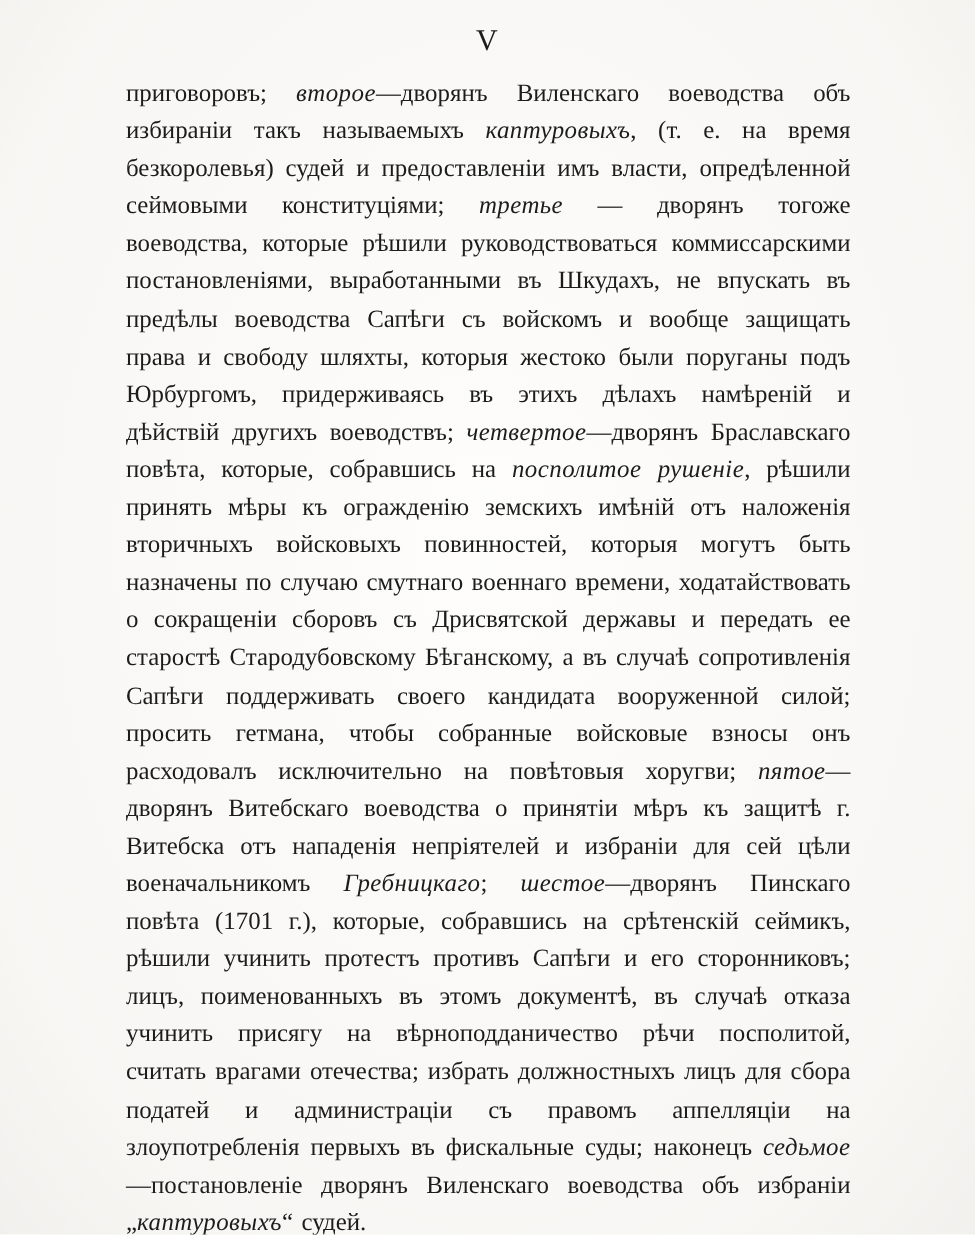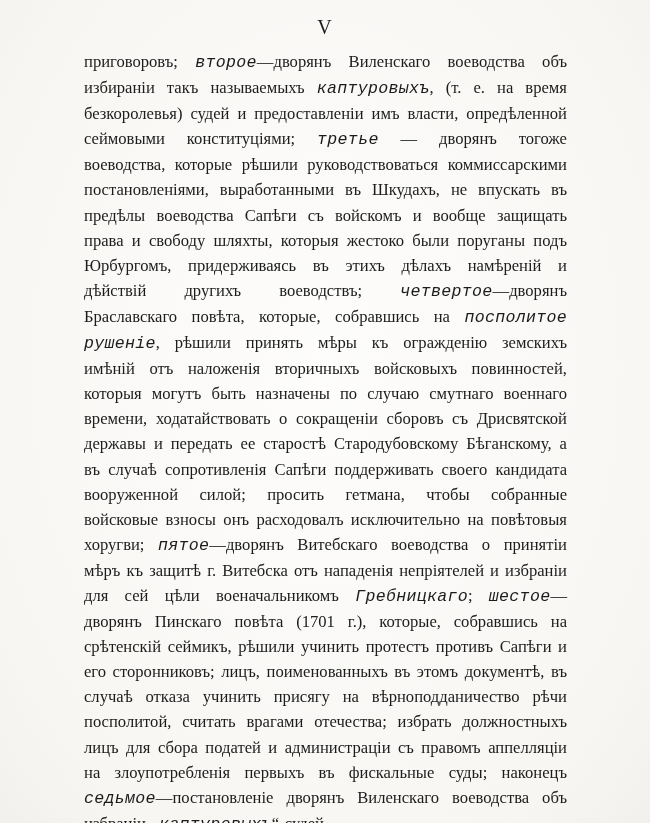--- a/index.html
+++ b/index.html
@@ -40,21 +40,20 @@
     line-height: 25.1px;
     text-align: justify;
     word-spacing: 1.5px;
   }
   .text-block p {
     margin: 0;
   }
   .text-block i {
     font-style: italic;
     letter-spacing: 0.3px;
-    font-family: Liberation Mono, monospace;
   }
 </style>
 </head>
 <body>
 
 <div class="page">
   <div class="page-number">V</div>
   <div class="text-block">
       <p><span>приговоровъ; </span><i>второе</i><span>—дворянъ Виленскаго воеводства объ избираніи такъ называемыхъ </span><i>каптуровыхъ</i><span>, (т. е. на время безкоролевья) судей и предоставленіи имъ власти, опредѣленной сеймовыми конституціями; </span><i>третье</i><span> — дворянъ тогоже воеводства, которые рѣшили руководствоваться коммиссарскими постановленіями, выработанными въ Шкудахъ, не впускать въ предѣлы воеводства Сапѣги съ войскомъ и вообще защищать права и свободу шляхты, которыя жестоко были поруганы подъ Юрбургомъ, придерживаясь въ этихъ дѣлахъ намѣреній и дѣйствій другихъ воеводствъ; </span><i>четвертое</i><span>—дворянъ Браславскаго повѣта, которые, собравшись на </span><i>посполитое рушеніе</i><span>, рѣшили принять мѣры къ огражденію земскихъ имѣній отъ наложенія вторичныхъ войсковыхъ повинностей, которыя могутъ быть назначены по случаю смутнаго военнаго времени, ходатайствовать о сокращеніи сборовъ съ Дрисвятской державы и передать ее старостѣ Стародубовскому Бѣганскому, а въ случаѣ сопротивленія Сапѣги поддерживать своего кандидата вооруженной силой; просить гетмана, чтобы собранные войсковые взносы онъ расходовалъ исключительно на повѣтовыя хоругви; </span><i>пятое</i><span>—дворянъ Витебскаго воеводства о принятіи мѣръ къ защитѣ г. Витебска отъ нападенія непріятелей и избраніи для сей цѣли военачальникомъ </span><i>Гребницкаго</i><span>; </span><i>шестое</i><span>—дворянъ Пинскаго повѣта (1701 г.), которые, собравшись на срѣтенскій сеймикъ, рѣшили учинить протестъ противъ Сапѣги и его сторонниковъ; лицъ, поименованныхъ въ этомъ документѣ, въ случаѣ отказа учинить присягу на вѣрноподданичество рѣчи посполитой, считать врагами отечества; избрать должностныхъ лицъ для сбора податей и администраціи съ правомъ аппелляціи на злоупотребленія первыхъ въ фискальные суды; наконецъ </span><i>седьмое</i><span>—постановленіе дворянъ Виленскаго воеводства объ избраніи „</span><i>каптуровыхъ</i><span>“ судей.</span></p>
     </div>

